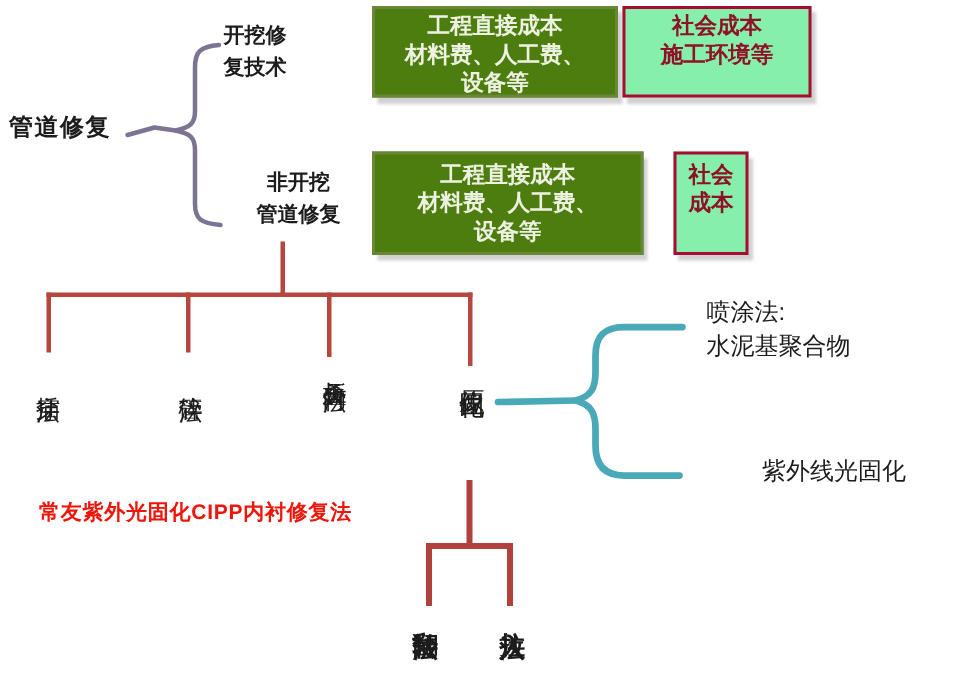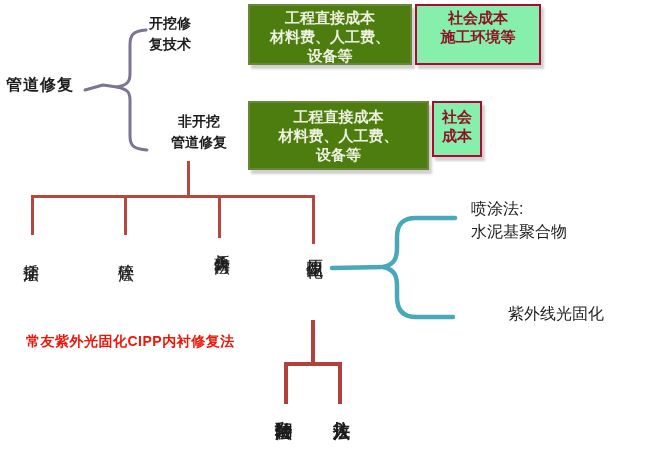--- a/index.html
+++ b/index.html
@@ -27,21 +27,21 @@
     background:#4d7c0f;border:2px solid #6a8739;color:#edf1e0;
     font-size:15px;font-weight:600;line-height:19px;
   }
   .costbox.pink{
     background:#86efac;border:2px solid #a90c32;color:#8e1126;
     font-size:15px;font-weight:700;line-height:19px;
   }
   .box1g{left:248px;top:4px;width:164px;height:61px;padding-top:2px;}
   .box1p{left:415px;top:4px;width:126px;height:61px;padding-top:2px;}
   .box2g{left:248px;top:101px;width:181px;height:69px;padding-top:4px;}
-  .box2p{left:432px;top:101px;width:50px;height:56px;padding-top:4px;}
+  .box2p{left:449px;top:101px;width:50px;height:69px;padding-top:4px;}
   
   .vtext{
     position:absolute;writing-mode:vertical-rl;text-orientation:upright;
     font-size:16px;letter-spacing:1px;line-height:18px;color:#1c1c1c;
   }
   .m0{left:22px;top:251px;}
   .m1{left:117px;top:251px;}
   .m2{left:213px;top:242px;}
   .m3{left:305px;top:246px;font-size:17px;}
   .child0{left:274px;top:407px;font-size:17px;font-weight:600;}

